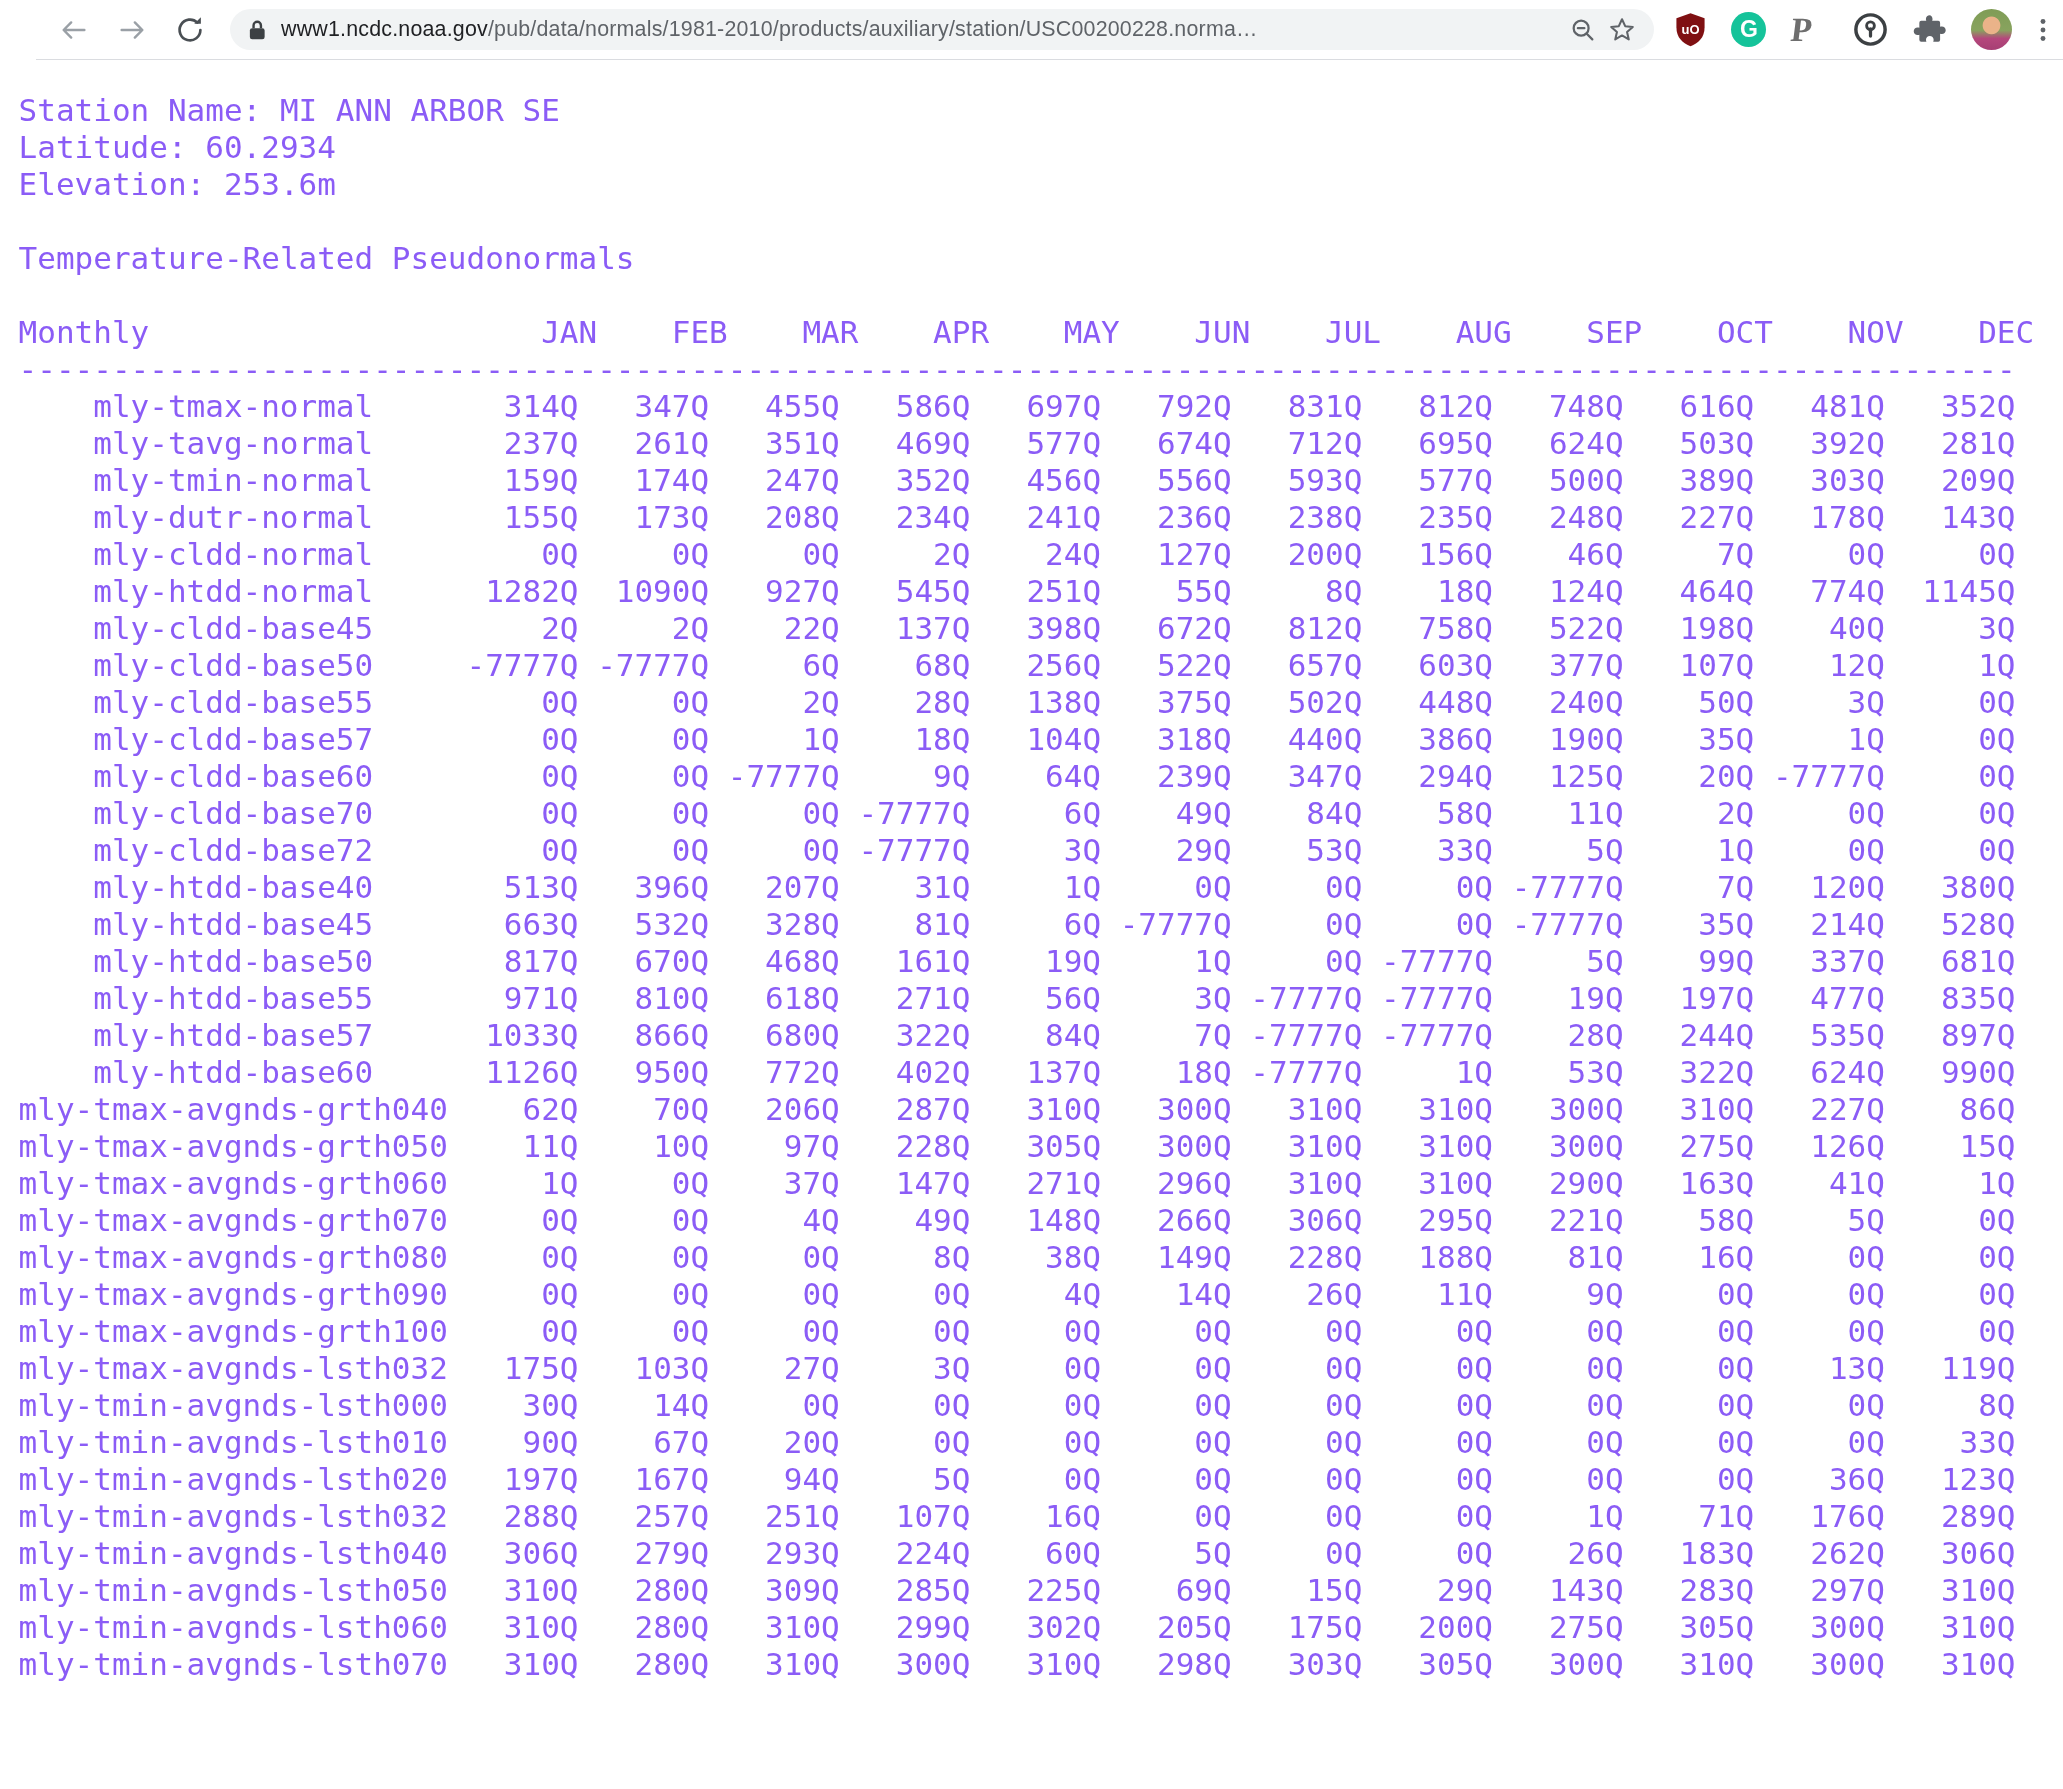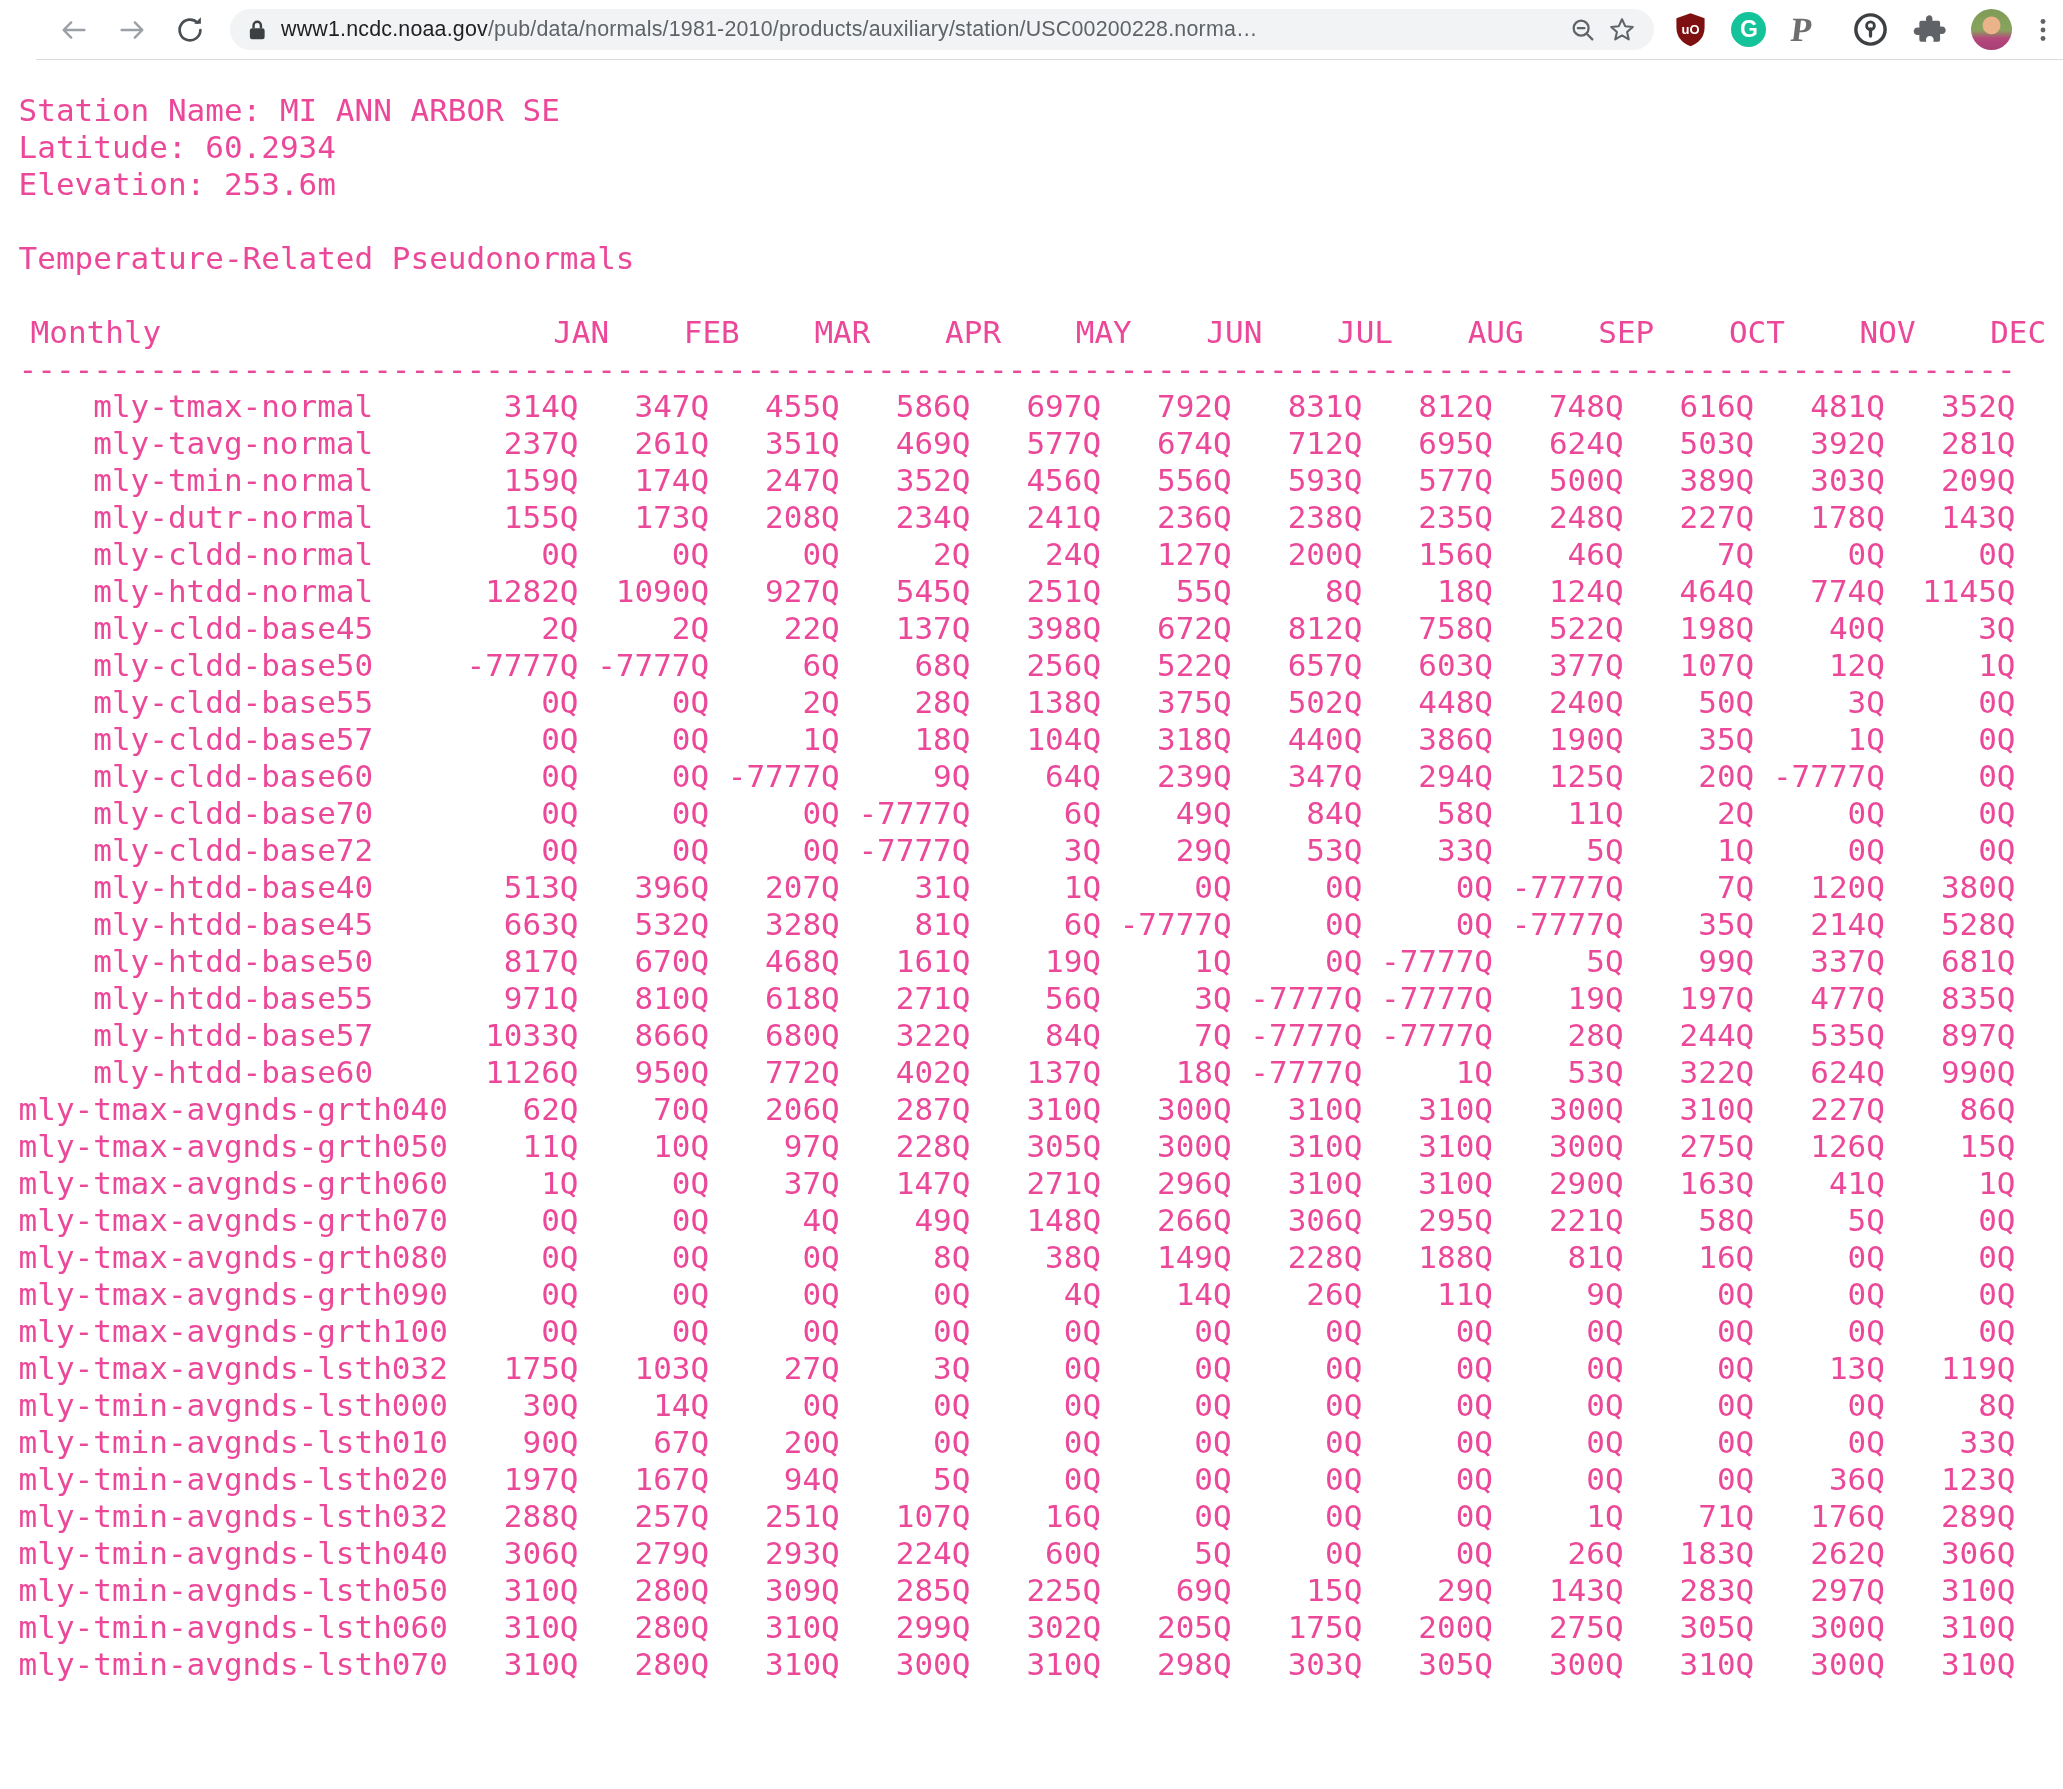--- a/index.html
+++ b/index.html
@@ -22,26 +22,26 @@
   .pletter{font-size:34px;font-weight:bold;color:#6e6e6e;transform:skewX(-7deg);
            font-family:"Liberation Serif",serif;}
   .avatar{width:41px;height:41px;border-radius:50%;margin-left:17px;flex:0 0 auto;cursor:pointer;
           background:
             radial-gradient(circle at 50% 40%, #eab389 0 8.4px, rgba(0,0,0,0) 9.3px),
             linear-gradient(180deg,#7f9c56 0%,#88a35e 52%,#b5477c 72%,#a63f74 100%);}
   .menu-dots{margin-left:15px;}
 
   
   .page{padding:32px 0 0 18.6px;font-family:"DejaVu Sans Mono","Liberation Mono",monospace;
-        font-size:31px;line-height:37px;color:#ec4899;}
+        font-size:31px;line-height:37px;color:#8b5cf6;}
   .line{height:37px;white-space:pre;}
   .blank{height:37px;}
   .trow{height:37px;white-space:nowrap;}
   .lbl{display:inline-block;width:23ch;text-align:center;white-space:pre;}
-  .period{display:inline-block;width:23ch;text-align:left;white-space:pre;margin-left:12px;}
+  .period{display:inline-block;width:23ch;text-align:left;white-space:pre;}
   .val{display:inline-block;width:7ch;text-align:right;white-space:pre;}
   .sep{height:37px;white-space:pre;overflow:hidden;}
 </style>
 </head>
 <body>
 
 <div class="toolbar">
   <div class="navbtn">
     <svg width="32" height="32" viewBox="0 0 34 34">
       <path d="M28 17H7 M14 9l-8 8 8 8" fill="none" stroke="#9aa0a6" stroke-width="2.6" stroke-linecap="round" stroke-linejoin="round"></path>

